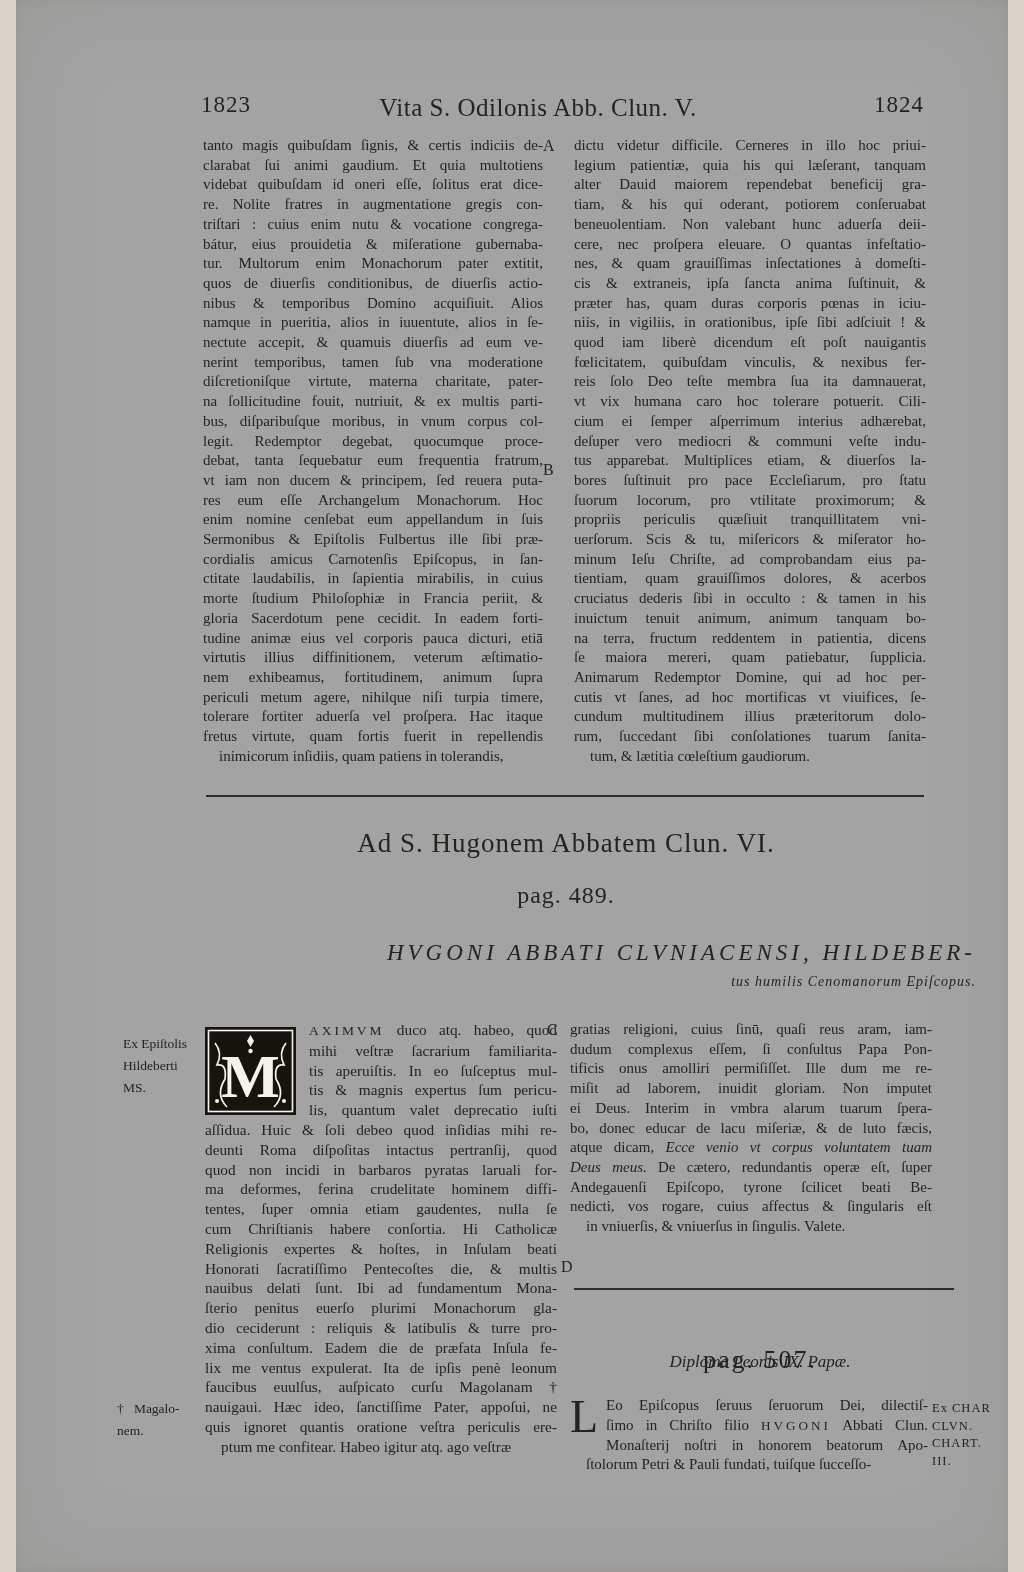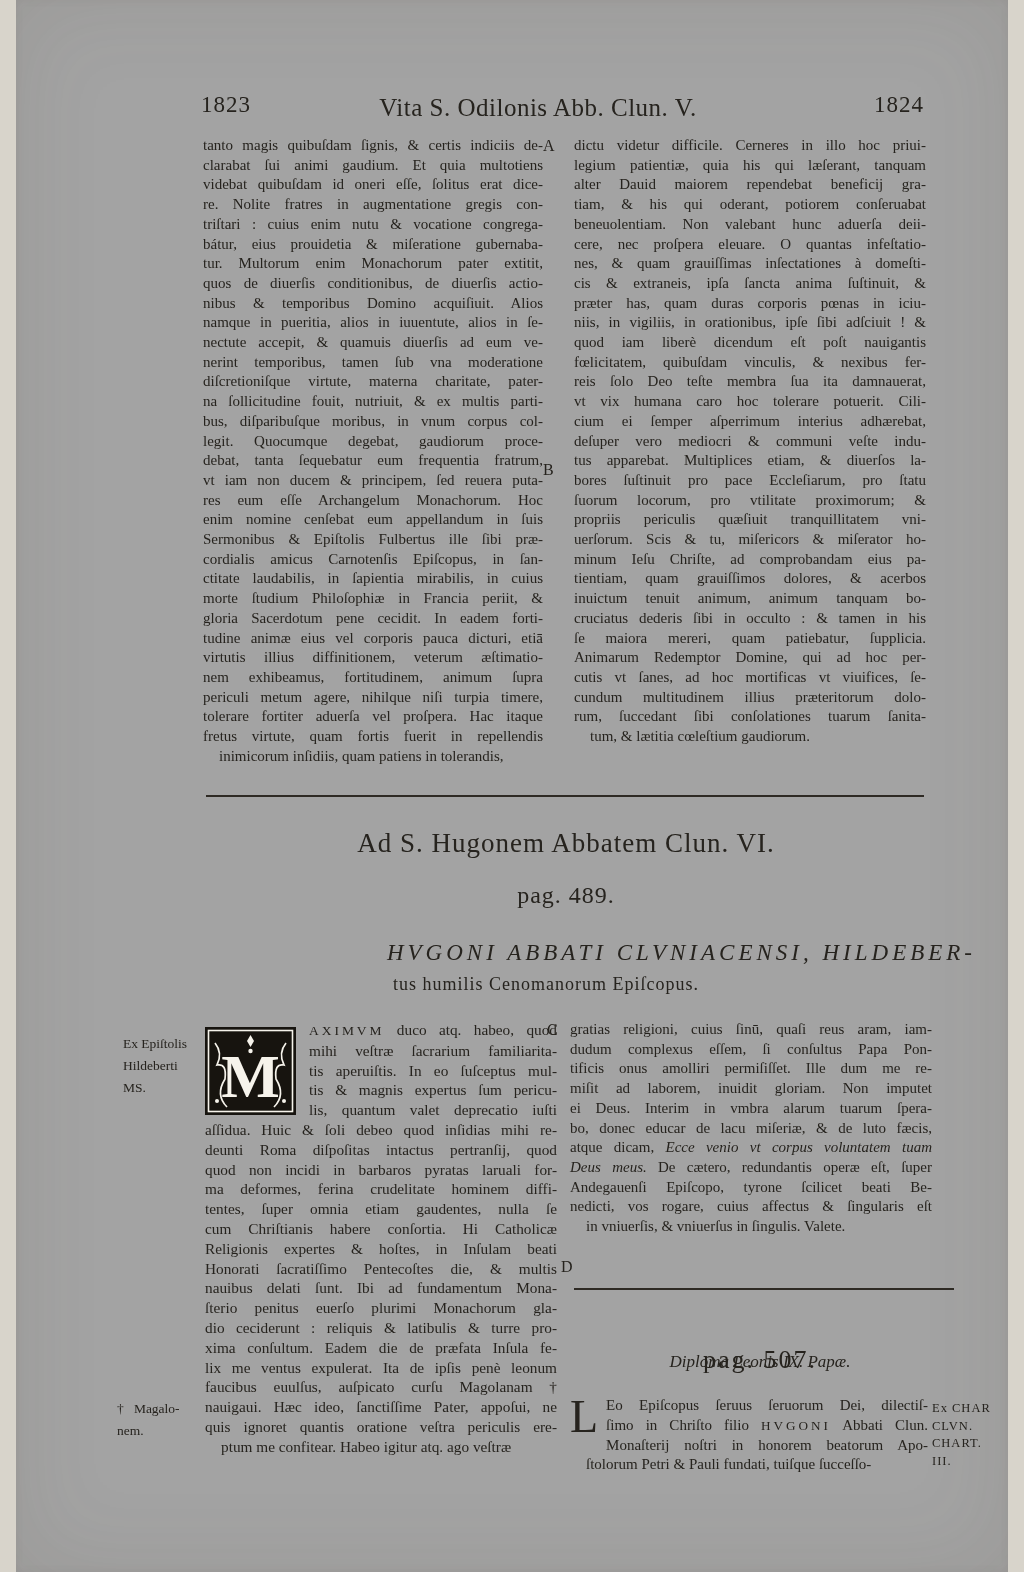--- a/index.html
+++ b/index.html
@@ -31,21 +31,21 @@
   .col i{font-style:italic;}
   .sc{letter-spacing:3px;font-size:0.88em;}
   
   .gutter-letter{font-size:16px;}
   
   .rule{background:#2e2a24;height:2px;}
   
   .sect-title{font-size:27px;text-align:center;letter-spacing:1px;}
   .pag-ref{font-size:24px;text-align:center;letter-spacing:1px;}
   .letter-head1{font-size:23px;font-style:italic;text-align:right;letter-spacing:4px;}
-  .letter-head2{font-size:18px;text-align:center;letter-spacing:1px;}
+  .letter-head2{font-size:14px;font-style:italic;text-align:right;letter-spacing:1px;}
   .pag-ref2{font-size:26px;text-align:center;letter-spacing:2px;}
   .diploma-sub{font-size:17px;font-style:italic;text-align:center;}
   
   .mnote{font-size:13.5px;line-height:22px;white-space:pre-wrap;}
   .mnote-caps{font-size:12.5px;line-height:17.5px;letter-spacing:1px;}
   
   .dropcap-m{
     float:left;
     width:91px;height:88px;
     margin:7px 13px 4px 0;
@@ -79,21 +79,21 @@
       <div class="tl">bátur, eius prouidetia &amp; miſeratione gubernaba-</div>
       <div class="tl">tur. Multorum enim Monachorum pater extitit,</div>
       <div class="tl">quos de diuerſis conditionibus, de diuerſis actio-</div>
       <div class="tl">nibus &amp; temporibus Domino acquiſiuit. Alios</div>
       <div class="tl">namque in pueritia, alios in iuuentute, alios in ſe-</div>
       <div class="tl">nectute accepit, &amp; quamuis diuerſis ad eum ve-</div>
       <div class="tl">nerint temporibus, tamen ſub vna moderatione</div>
       <div class="tl">diſcretioniſque virtute, materna charitate, pater-</div>
       <div class="tl">na ſollicitudine fouit, nutriuit, &amp; ex multis parti-</div>
       <div class="tl">bus, diſparibuſque moribus, in vnum corpus col-</div>
-      <div class="tl">legit. Quocumque degebat, gaudiorum proce-</div>
+      <div class="tl">legit. Redemptor degebat, quocumque proce-</div>
       <div class="tl">debat, tanta ſequebatur eum frequentia fratrum,</div>
       <div class="tl">vt iam non ducem &amp; principem, ſed reuera puta-</div>
       <div class="tl">res eum eſſe Archangelum Monachorum. Hoc</div>
       <div class="tl">enim nomine cenſebat eum appellandum in ſuis</div>
       <div class="tl">Sermonibus &amp; Epiſtolis Fulbertus ille ſibi præ-</div>
       <div class="tl">cordialis amicus Carnotenſis Epiſcopus, in ſan-</div>
       <div class="tl">ctitate laudabilis, in ſapientia mirabilis, in cuius</div>
       <div class="tl">morte ſtudium Philoſophiæ in Francia periit, &amp;</div>
       <div class="tl">gloria Sacerdotum pene cecidit. In eadem forti-</div>
       <div class="tl">tudine animæ eius vel corporis pauca dicturi, etiā</div>
@@ -121,22 +121,23 @@
       <div class="tl">vt vix humana caro hoc tolerare potuerit. Cili-</div>
       <div class="tl">cium ei ſemper aſperrimum interius adhærebat,</div>
       <div class="tl">deſuper vero mediocri &amp; communi veſte indu-</div>
       <div class="tl">tus apparebat. Multiplices etiam, &amp; diuerſos la-</div>
       <div class="tl">bores ſuſtinuit pro pace Eccleſiarum, pro ſtatu</div>
       <div class="tl">ſuorum locorum, pro vtilitate proximorum; &amp;</div>
       <div class="tl">propriis periculis quæſiuit tranquillitatem vni-</div>
       <div class="tl">uerſorum. Scis &amp; tu, miſericors &amp; miſerator ho-</div>
       <div class="tl">minum Ieſu Chriſte, ad comprobandam eius pa-</div>
       <div class="tl">tientiam, quam grauiſſimos dolores, &amp; acerbos</div>
+      <div class="tl">cruciatus dederis ſibi in occulto : &amp; tamen in his</div>
       <div class="tl">inuictum tenuit animum, animum tanquam bo-</div>
-      <div class="tl">cruciatus dederis ſibi in occulto : &amp; tamen in his</div>
+      <div class="tl">na terra, fructum reddentem in patientia, dicens</div>
       <div class="tl">ſe maiora mereri, quam patiebatur, ſupplicia.</div>
       <div class="tl">Animarum Redemptor Domine, qui ad hoc per-</div>
       <div class="tl">cutis vt ſanes, ad hoc mortificas vt viuifices, ſe-</div>
       <div class="tl">cundum multitudinem illius præteritorum dolo-</div>
       <div class="tl">rum, ſuccedant ſibi conſolationes tuarum ſanita-</div>
       <div class="tl last">tum, &amp; lætitia cœleſtium gaudiorum.</div>
     </div>
 
   <div class="abs rule" style="left:190px;top:795px;width:718px;"></div>
 

